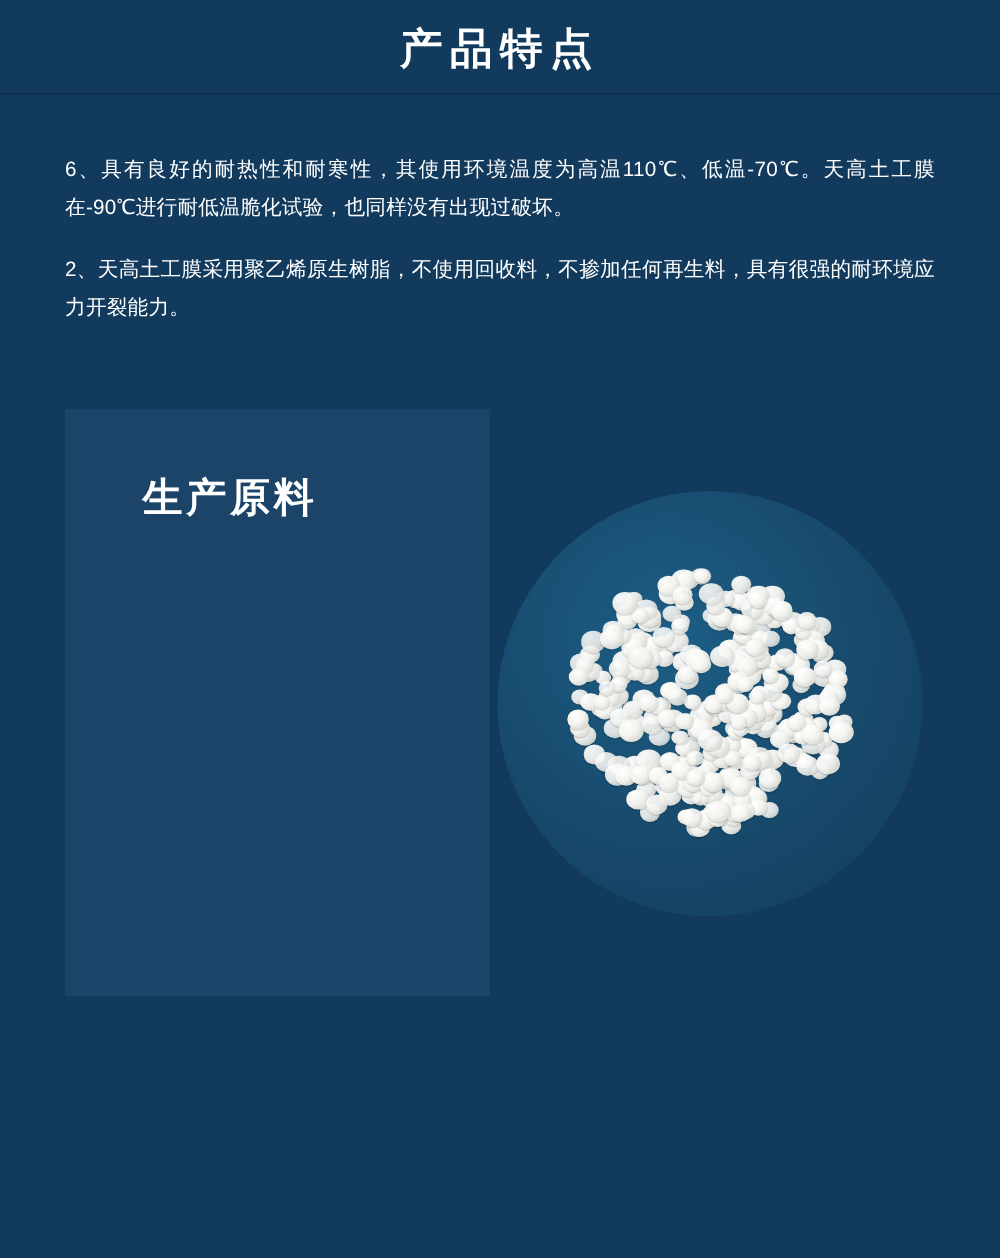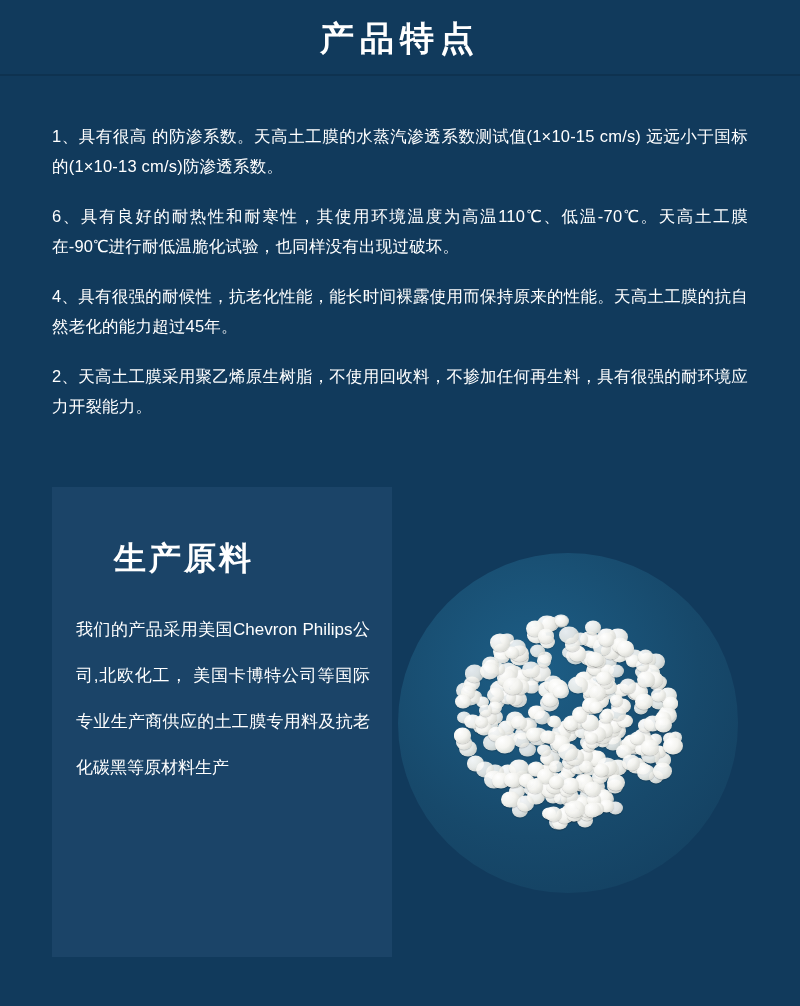--- a/index.html
+++ b/index.html
@@ -110,30 +110,27 @@
 <body>
 
 <div class="page">
 
   <div class="title-wrap">
     <div class="title">产品特点</div>
   </div>
   <div class="title-rule"></div>
 
   <div class="features">
-    <p class="feature">1、具有很高 的防渗系数。天高土工膜的水蒸汽渗透系数测试值(1×10-15 cm/s) 远远小于国标的(1×10-13 cm/s)防渗透系数。</p>
     <p class="feature">6、具有良好的耐热性和耐寒性，其使用环境温度为高温110℃、低温-70℃。天高土工膜在-90℃进行耐低温脆化试验，也同样没有出现过破坏。</p>
-    <p class="feature">4、具有很强的耐候性，抗老化性能，能长时间裸露使用而保持原来的性能。天高土工膜的抗自然老化的能力超过45年。</p>
     <p class="feature">2、天高土工膜采用聚乙烯原生树脂，不使用回收料，不掺加任何再生料，具有很强的耐环境应力开裂能力。</p>
   </div>
 
   <div class="material">
     <div class="material-card">
       <div class="material-heading">生产原料</div>
-      <div class="material-body">我们的产品采用美国Chevron Philips公司,北欧化工， 美国卡博特公司等国际专业生产商供应的土工膜专用料及抗老化碳黑等原材料生产</div>
     </div>
 
     <div class="pellet-circle">
       <div class="pellet-cluster" id="pellet-cluster">
           <div class="pellet" style="width: 18.9664px; height: 16.6905px; left: 74.0541px; top: 11.623px; opacity: 0.99;"></div>
           <div class="pellet" style="width: 17.9562px; height: 15.8015px; left: 149.782px; top: 113.835px; opacity: 0.94;"></div>
           <div class="pellet" style="width: 17.0278px; height: 14.9844px; left: 45.7783px; top: 149.555px; opacity: 0.97;"></div>
           <div class="pellet" style="width: 13.6825px; height: 12.0406px; left: 109.25px; top: 31.1932px; opacity: 0.88;"></div>
           <div class="pellet" style="width: 17.4153px; height: 15.3255px; left: 133.181px; top: 48.6207px; opacity: 0.94;"></div>
           <div class="pellet" style="width: 13.5153px; height: 11.8935px; left: 167.07px; top: 123.444px; opacity: 0.99;"></div>

